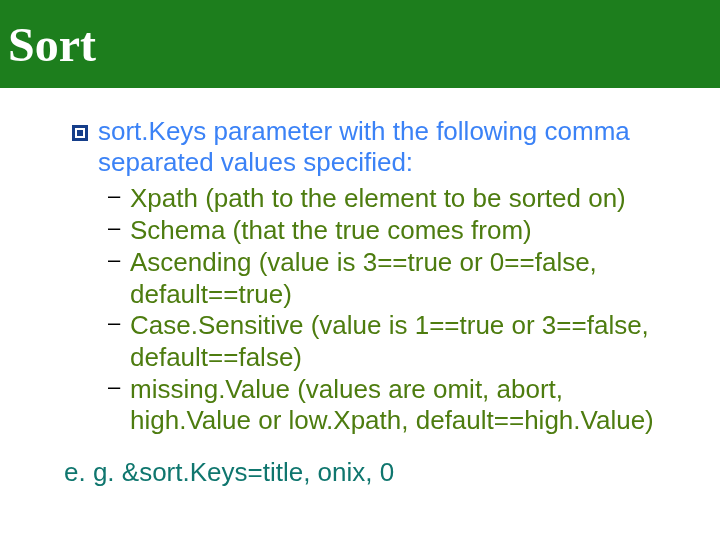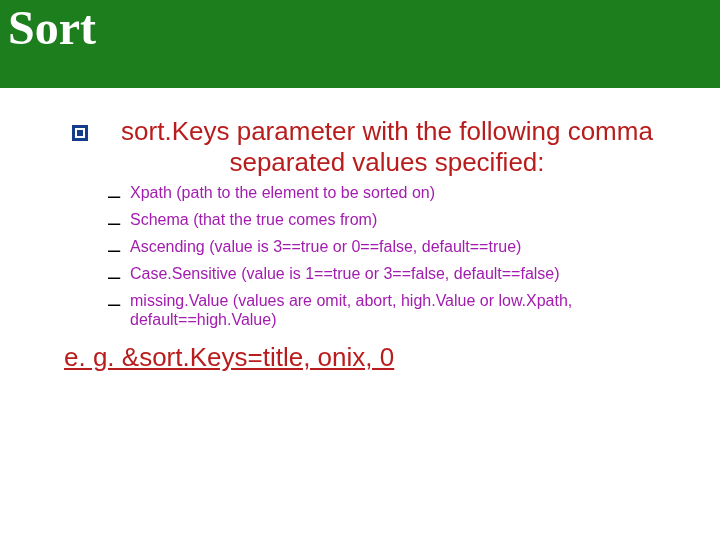--- a/index.html
+++ b/index.html
@@ -1,28 +1,28 @@
 <!DOCTYPE html>
 <html><head>
 <meta charset="utf-8">
 <style>
   * { margin: 0; padding: 0; box-sizing: border-box; }
   html, body { width: 720px; height: 540px; background: #fff; font-family: Verdana, Geneva, sans-serif; }
   .slide { width: 720px; height: 540px; position: relative; }
-  .title-bar { background: #1d7e1d; height: 88px; display: flex; align-items: flex-start; padding-left: 8px; }
+  .title-bar { background: #1d7e1d; height: 88px; display: flex; align-items: center; padding-left: 8px; }
   .title { color: #fff; font-family: Georgia, "Times New Roman", serif; font-weight: bold; font-size: 48px; }
   .body { padding: 28px 44px 0 72px; }
   .bullet-row { display: flex; align-items: flex-start; gap: 10px; }
   .bullet-icon { flex: 0 0 auto; margin-top: 9px; }
-  .main-bullet { font-size: 26px; line-height: 1.18; color: #b91c1c; text-align: center; }
+  .main-bullet { font-size: 26px; line-height: 1.18; color: #3b82f6; }
   .sublist { margin-left: 36px; margin-top: 6px; }
   .sub-row { display: flex; align-items: flex-start; gap: 8px; margin-bottom: 0px; }
   .dash { font-size: 22px; color: #000; min-width: 14px; text-align: left; line-height: 1.22; }
-  .sub-text { font-size: 16px; color: #a21caf; line-height: 1.22; }
-  .example { margin-top: 12px; font-size: 26px; color: #b91c1c; margin-left: -8px; text-decoration: underline; }
+  .sub-text { font-size: 26px; color: #4d7c0f; line-height: 1.22; }
+  .example { margin-top: 20px; font-size: 26px; color: #0f766e; margin-left: -8px; }
 </style>
 </head>
 <body>
 
 <div class="slide">
   <div class="title-bar">
     <div class="title">Sort</div>
   </div>
   <div class="body">
     <div class="bullet-row">

